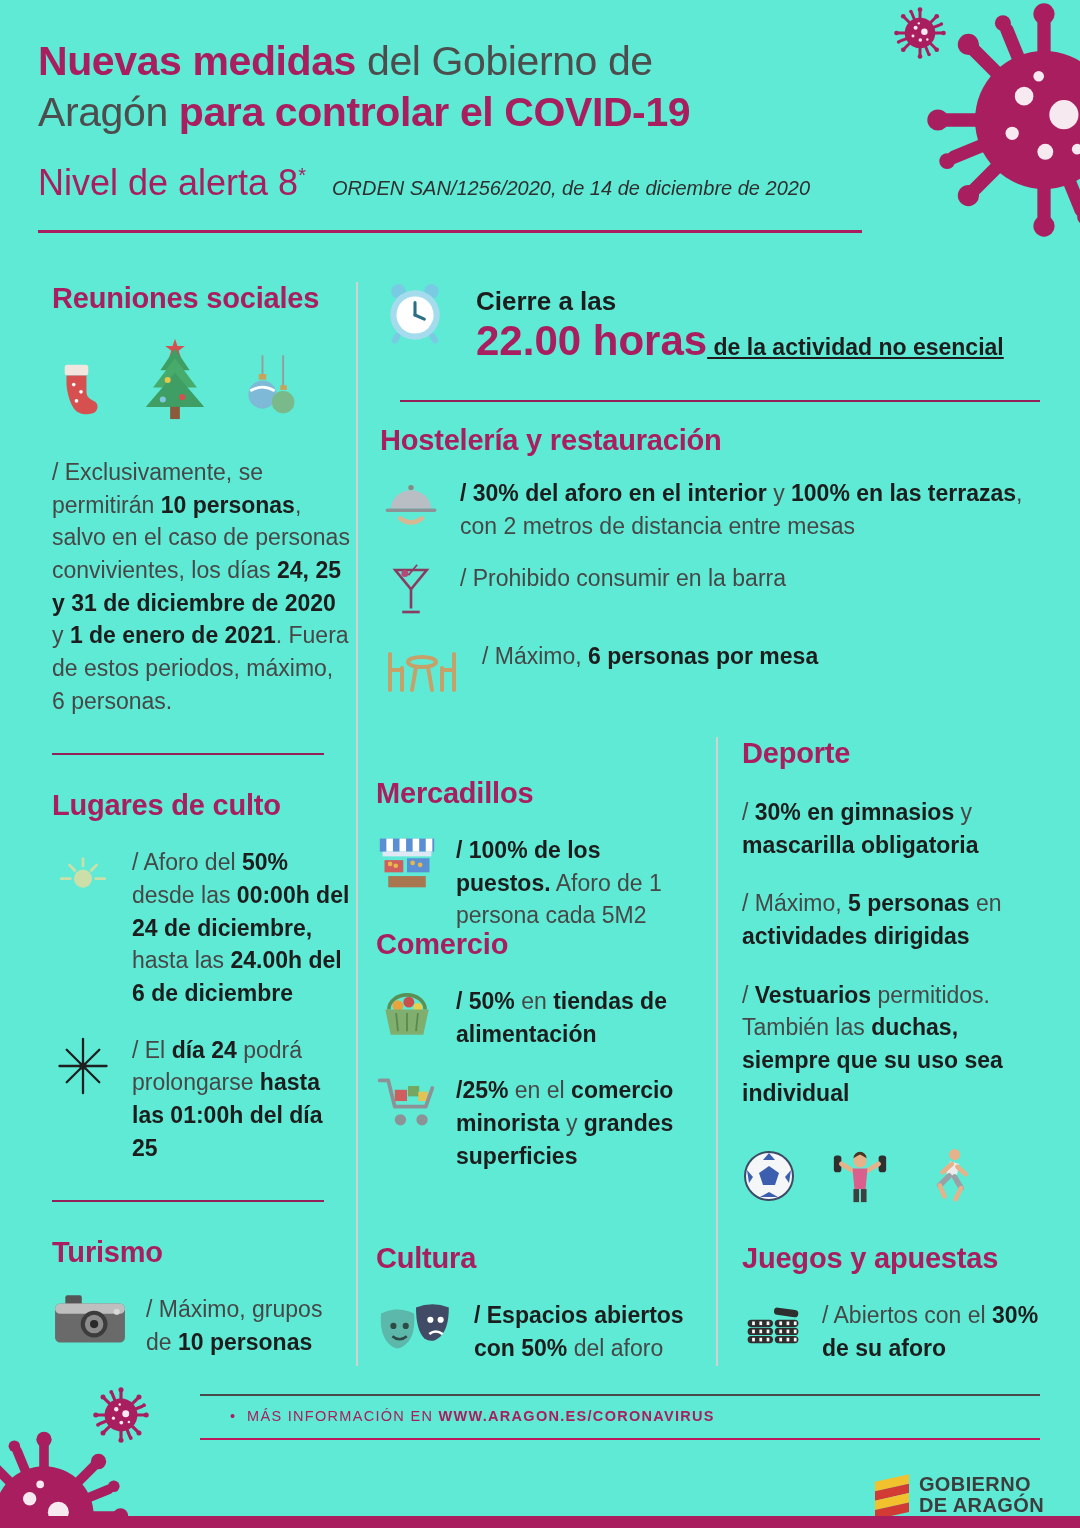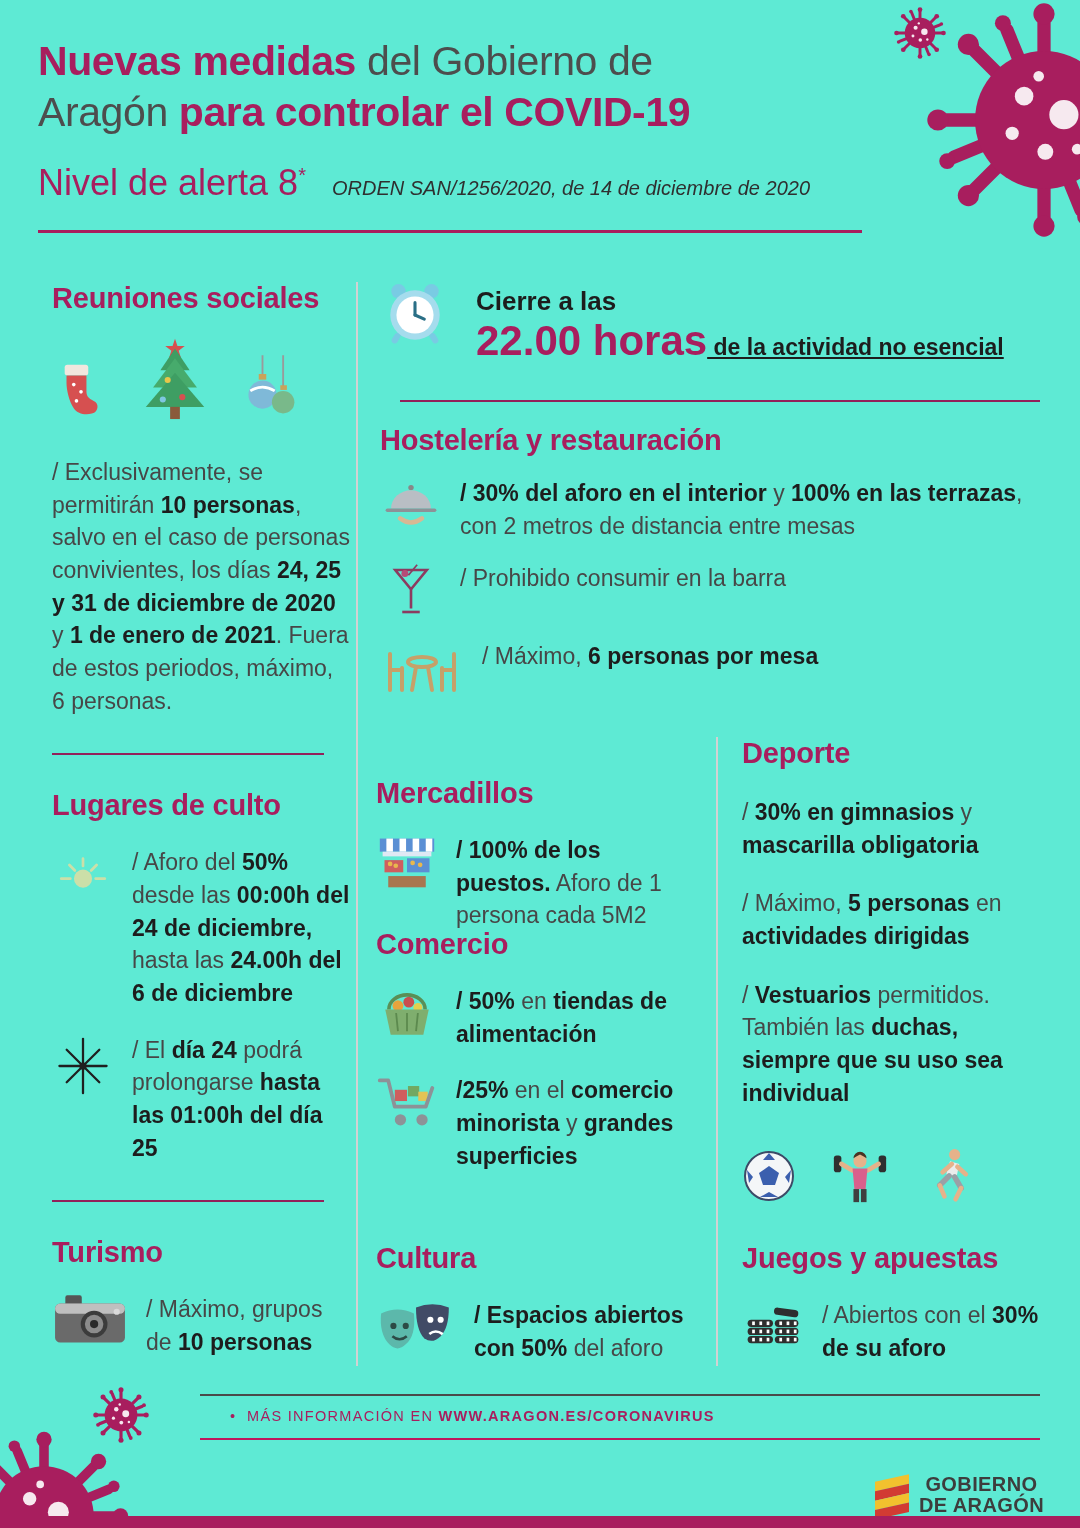--- a/index.html
+++ b/index.html
@@ -57,21 +57,21 @@
   .deporte .item { margin-top:26px; }
   .sport-icons { display:flex; gap:36px; align-items:center; margin-top:36px; }
 
   
   .footer-info { position:absolute; left:200px; top:1394px; width:840px;
                  border-top:2px solid #4a4a4a; border-bottom:2px solid #be185d;
                  padding:12px 0 14px 30px; color:#a81e5e;
                  font-size:14.5px; letter-spacing:1.3px; }
   .footer-info .b { color:inherit; }
   .gov-logo { position:absolute; right:36px; top:1474px; display:flex; gap:10px; align-items:center; }
-  .gov-text { font-size:20px; font-weight:700; color:#3d3d3d; line-height:1.04; letter-spacing:0.4px;text-align:center; }
+  .gov-text { font-size:20px; font-weight:700; color:#3d3d3d; line-height:1.04; letter-spacing:0.4px; }
   .bottom-bar { position:absolute; left:0; bottom:0; width:1080px; height:12px; background:#a81e5e; }
 
   
   .virus { color:#a81e5e; }
   .virus-tr-big   { position:absolute; left:922px; top:-6px;   width:244px; height:252px; }
   .virus-tr-small { position:absolute; left:893px; top:6px;    width:54px;  height:54px; }
   .virus-bl-small { position:absolute; left:92px;  top:1386px; width:58px;  height:58px; }
   .virus-bl-big   { position:absolute; left:-44px; top:1428px; width:176px; height:176px; }
 </style>
 </head>

